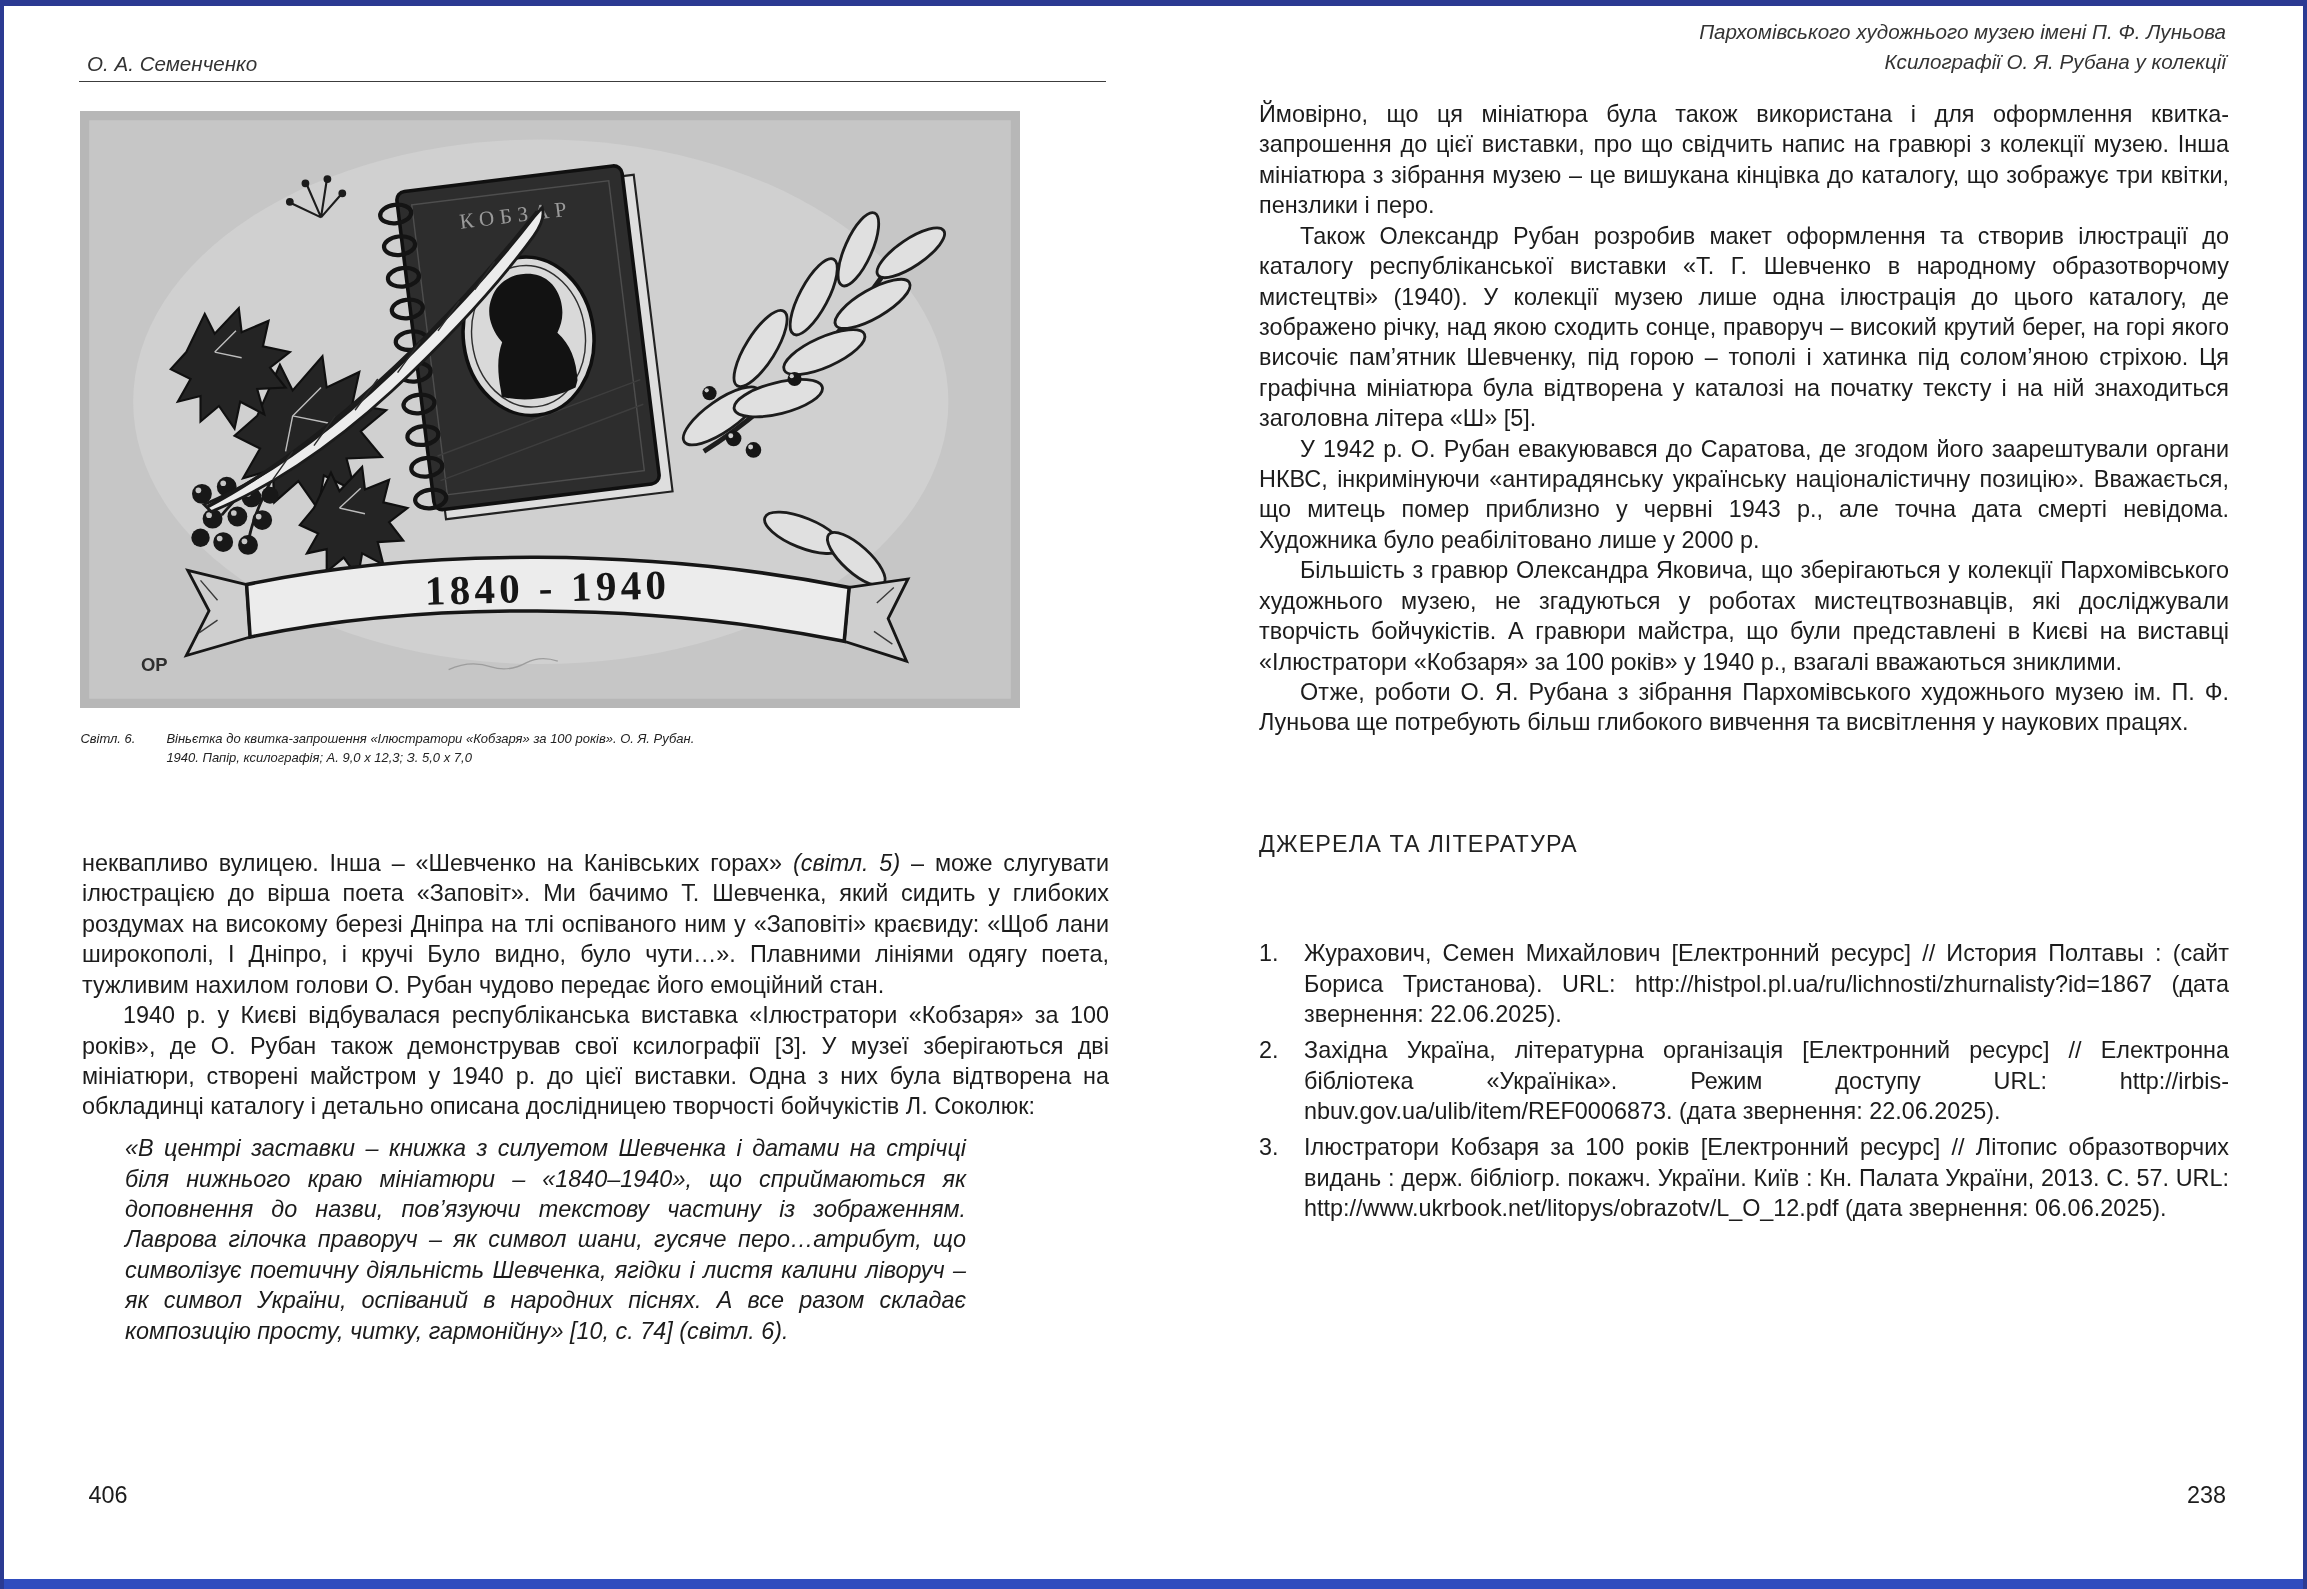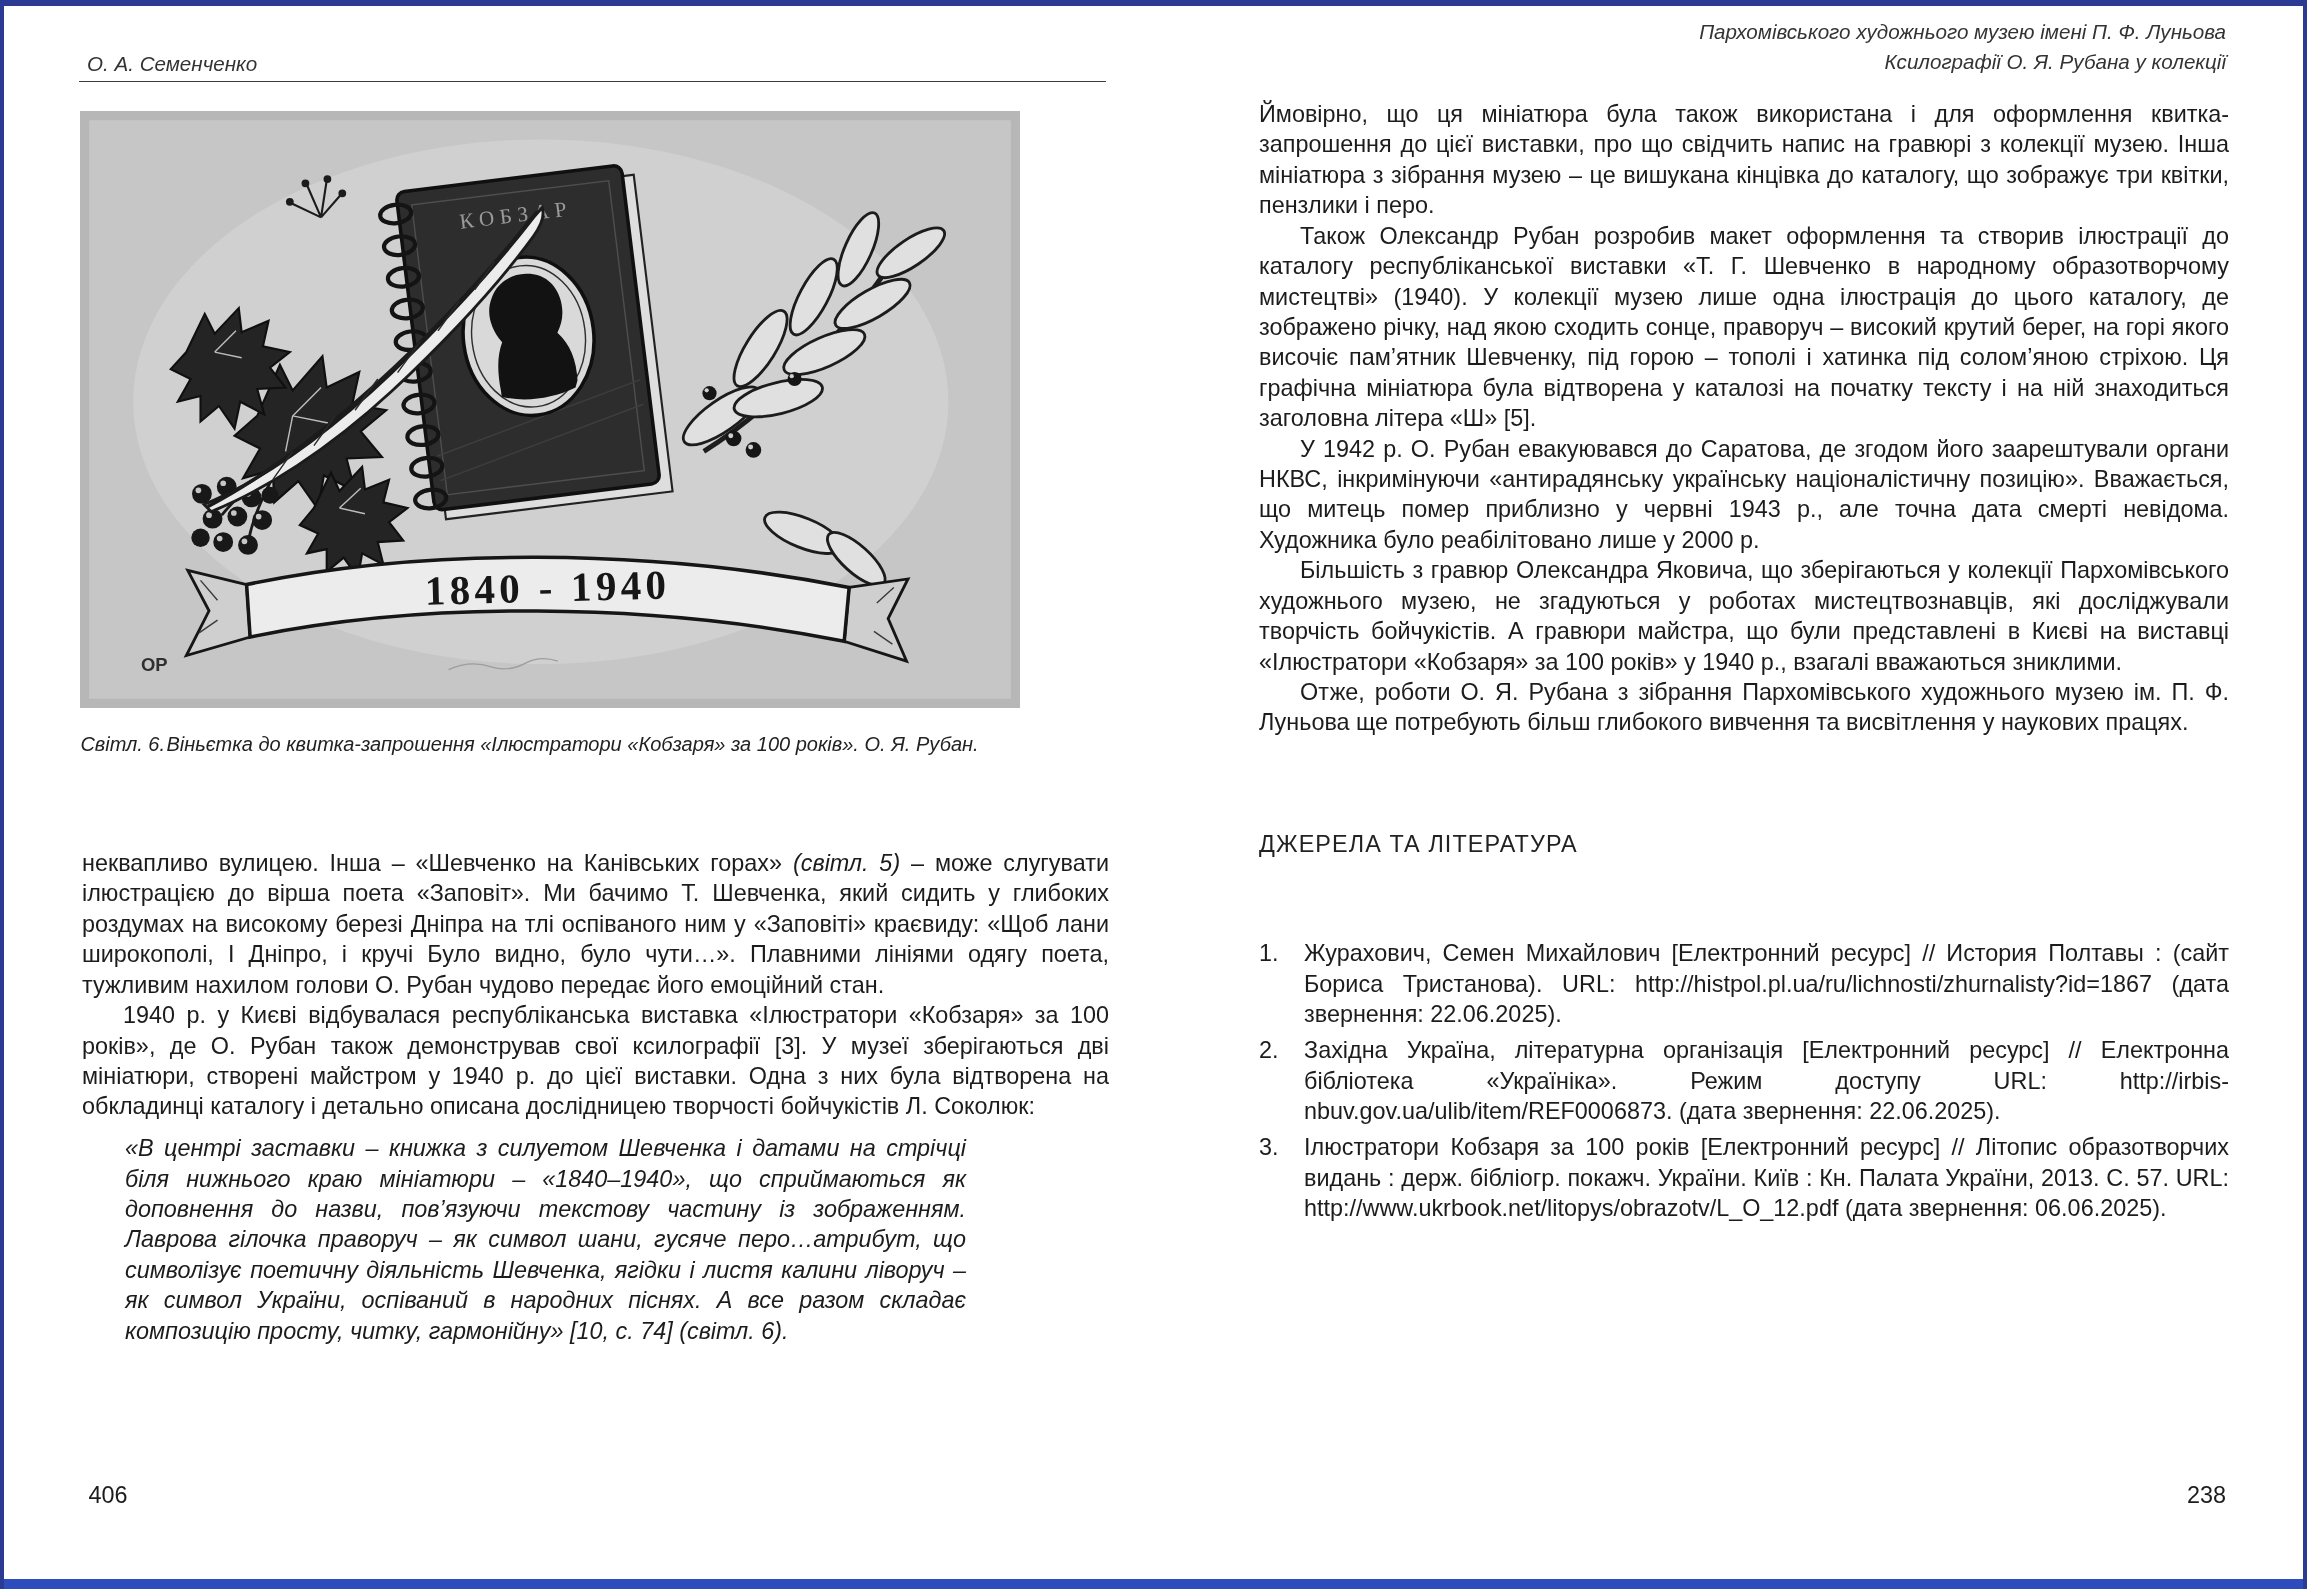--- a/index.html
+++ b/index.html
@@ -30,21 +30,21 @@
   .head-rule { position: absolute; top: 81px; left: 0; width: 1027px; border-top: 1.4px solid #3c3c3c; }
 
   figure.artwork {
     position: absolute; top: 111px; left: 1.4px; margin: 0;
     width: 940px; height: 597px; background: #c6c6c6;
   }
   figure.artwork svg { display: block; width: 100%; height: 100%; }
 
   .caption {
     position: absolute; top: 730px; left: 1.4px; width: 1025px;
-    display: flex; font-style: italic; font-size: 20px; line-height: 1.45; color: #222;
+    display: flex; font-style: italic; font-size: 13px; line-height: 1.45; color: #222;
   }
   .cap-label { flex: 0 0 86px; }
   .cap-line { display: block; white-space: nowrap; }
 
   .body-text {
     position: absolute; left: 3px; width: 1027px;
     font-size: 23.4px; line-height: 1.3; text-align: justify; color: #1c1c1c;
   }
   #left-body { top: 848px; }
   #right-body { top: 99px; width: 970px; }
@@ -208,20 +208,21 @@
 
         <text x="86" y="790" font-size="26" font-weight="bold" fill="#2f2f2f">ОР</text>
         <path d="M520 788 q 30 -14 60 -4 q 24 8 50 -6 q 20 -10 44 -2" stroke="#9d9d9d" stroke-width="2" fill="none"></path>
       </svg>
     </figure>
 
     <div class="caption">
       <span class="cap-label">Світл. 6.</span>
       <span class="cap-text">
         <span class="cap-line">Віньєтка до квитка-запрошення «Ілюстратори «Кобзаря» за 100 років». О. Я. Рубан.</span>
+        <span class="cap-line">1940. Папір, ксилографія; А. 9,0 х 12,3; З. 5,0 х 7,0</span>
       </span>
     </div>
 
     <div class="body-text" id="left-body">
       <p class="para"><span>неквапливо вулицею. Інша – «Шевченко на Канівських горах» </span><em>(світл. 5)</em><span> – може слугувати ілюстрацією до вірша поета «Заповіт». Ми бачимо Т. Шевченка, який сидить у глибоких роздумах на високому березі Дніпра на тлі оспіваного ним у «Заповіті» краєвиду: «Щоб лани широкополі, І Дніпро, і кручі Було видно, було чути…». Плавними лініями одягу поета, тужливим нахилом голови О. Рубан чудово передає його емоційний стан.</span></p>
       <p class="para indent">1940 р. у Києві відбувалася республіканська виставка «Ілюстратори «Кобзаря» за 100 років», де О. Рубан також демонстрував свої ксилографії [3]. У музеї зберігаються дві мініатюри, створені майстром у 1940 р. до цієї виставки. Одна з них була відтворена на обкладинці каталогу і детально описана дослідницею творчості бойчукістів Л. Соколюк:</p>
       <blockquote class="quote">«В центрі заставки – книжка з силуетом Шевченка і датами на стрічці біля нижнього краю мініатюри – «1840–1940», що сприймаються як доповнення до назви, пов’язуючи текстову частину із зображенням. Лаврова гілочка праворуч – як символ шани, гусяче перо…атрибут, що символізує поетичну діяльність Шевченка, ягідки і листя калини ліворуч – як символ України, оспіваний в народних піснях. А все разом складає композицію просту, читку, гармонійну» [10, с. 74] (світл. 6).</blockquote>
     </div>
 
     <div class="page-num pn-left">406</div>

